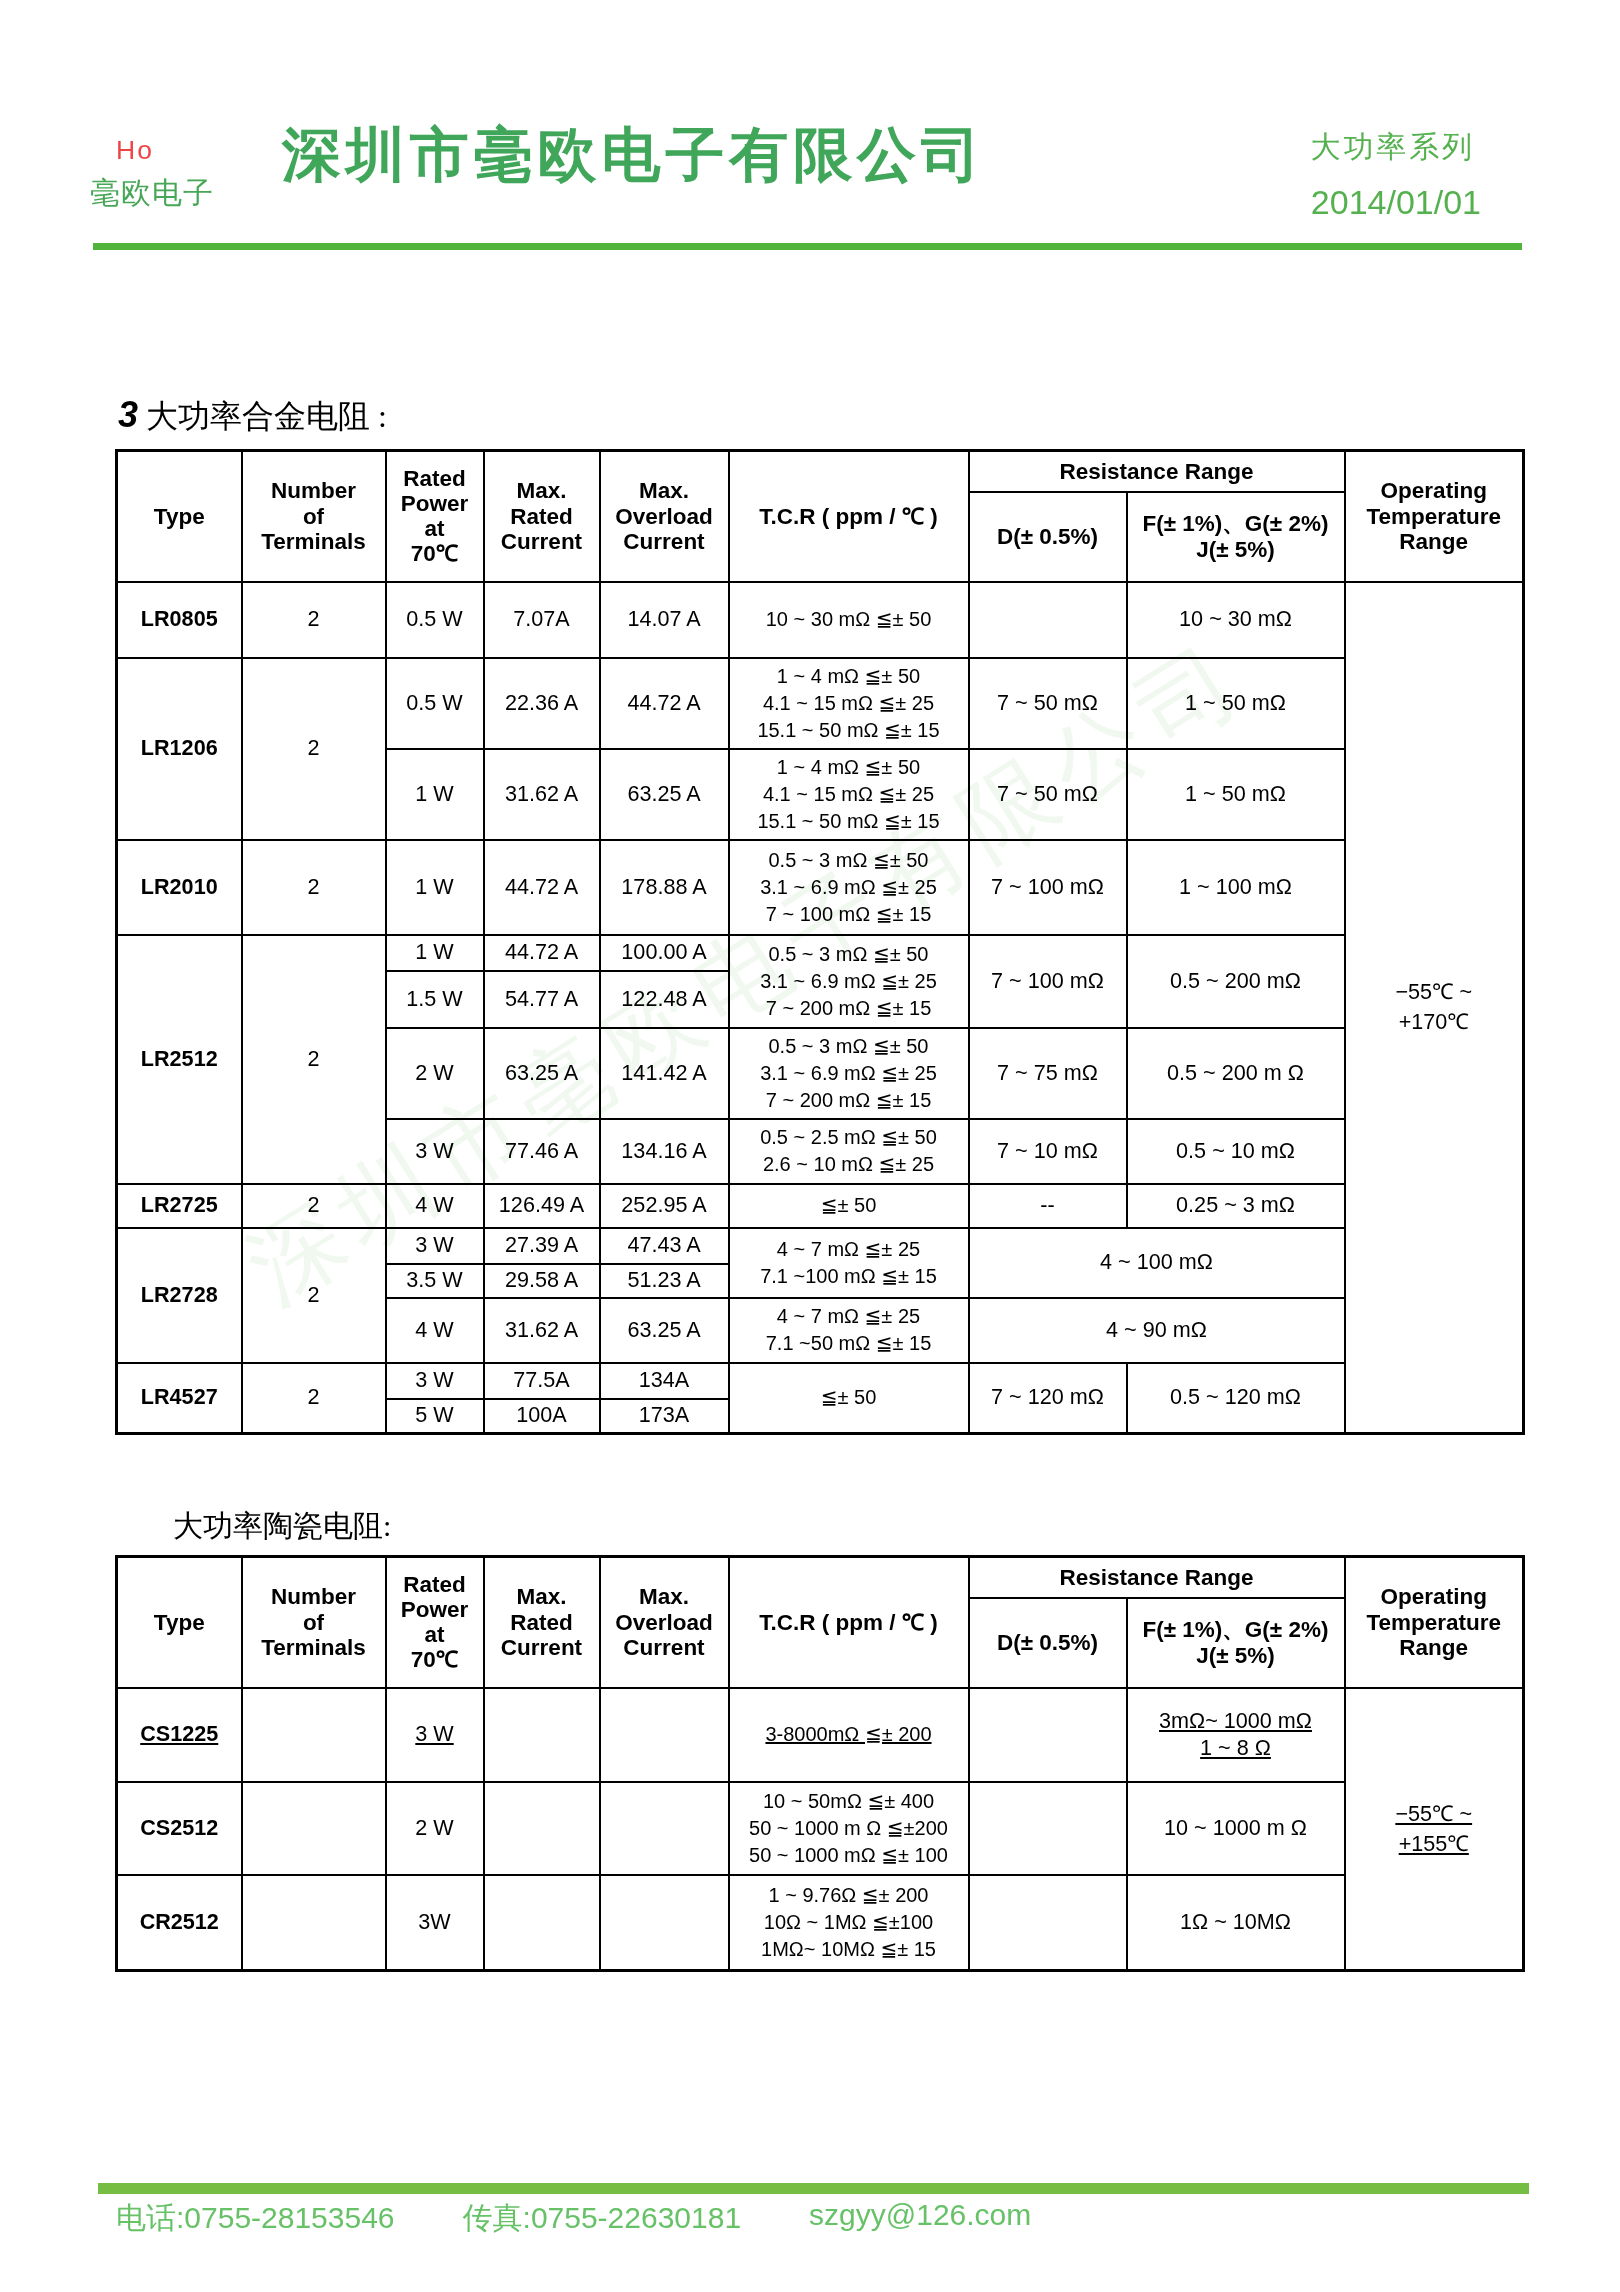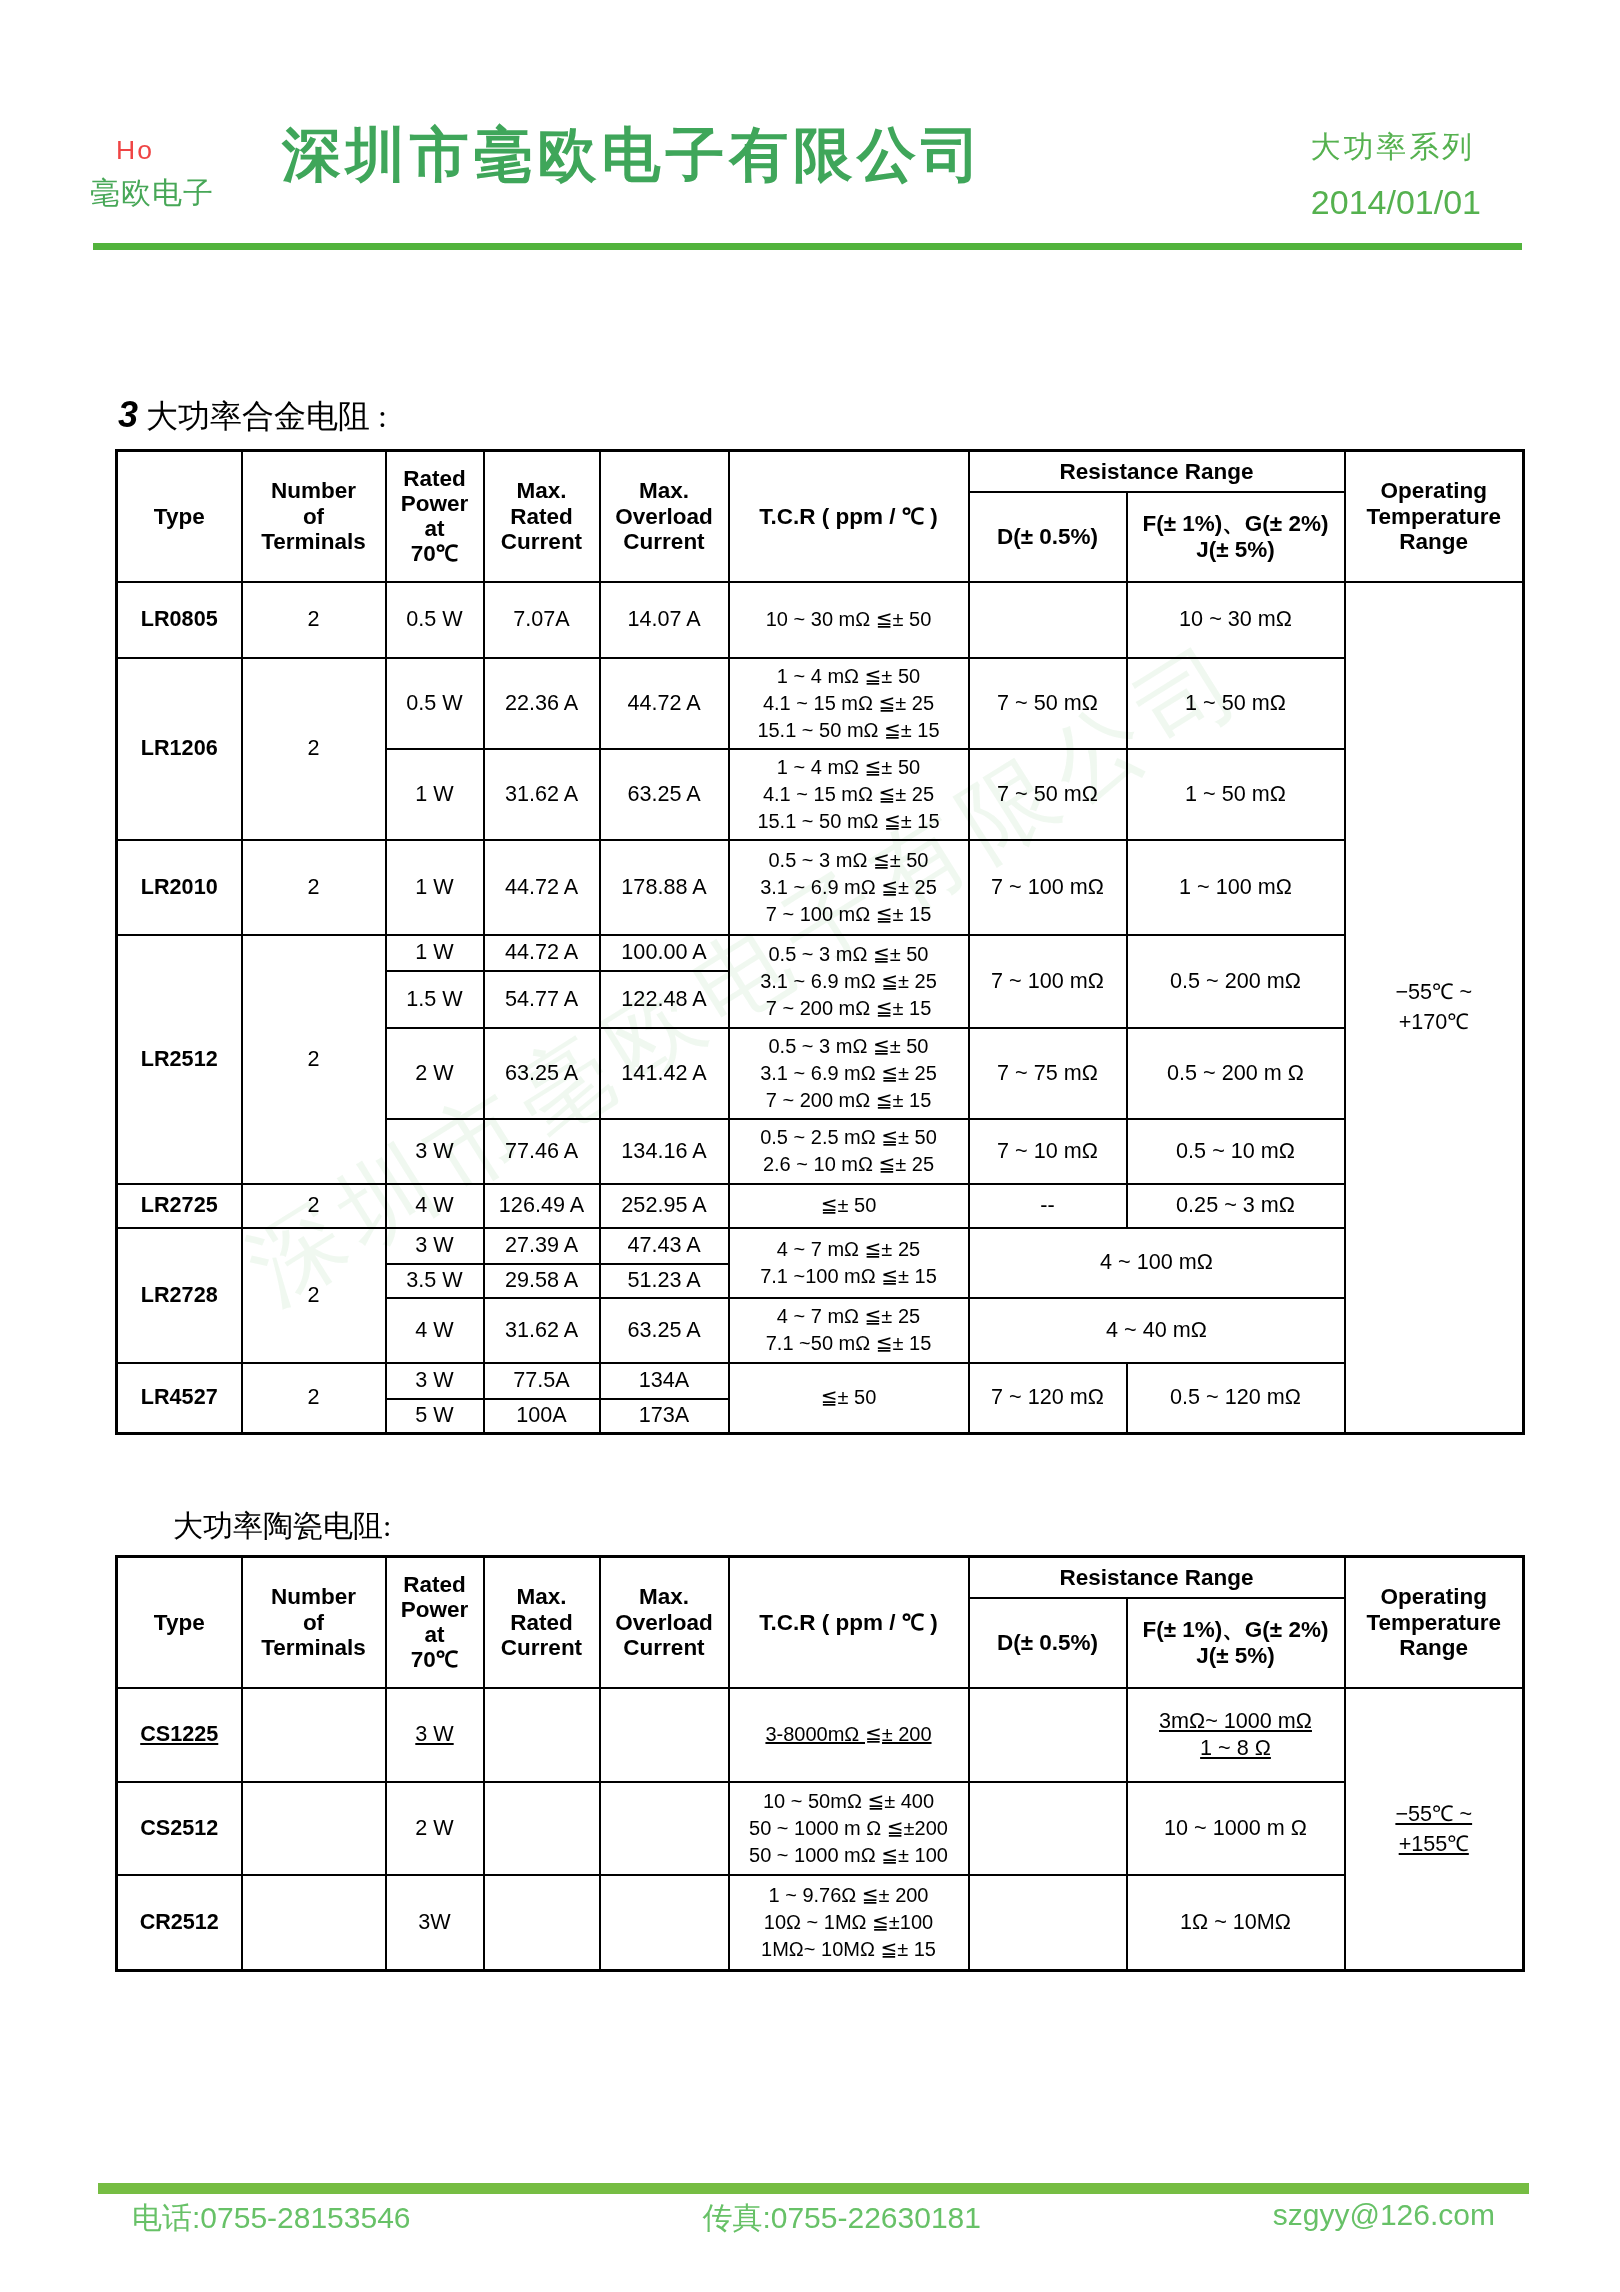--- a/index.html
+++ b/index.html
@@ -66,22 +66,22 @@
     font-size:93px; color:rgba(128,196,128,0.12); letter-spacing:11.8px;
     transform:rotate(-32deg); transform-origin:left top;
     pointer-events:none; white-space:nowrap;
   }
   
   .footer-bar {
     position:absolute; left:98px; top:2183px; width:1431px; height:10.8px;
     background:#76bd43;
   }
   .footer-text {
-    position:absolute; left:98px; top:2198px; width:1431px;
-    display:flex; justify-content:space-between;
+    position:absolute; left:82px; top:2198px; width:1431px;
+    display:flex; 
     color:#67c167; font-size:30px;
   }
   .footer-text .cell { padding:0 34px; }
 </style>
 </head>
 <body>
 
 <div class="logo-top">Ho</div>
 <div class="logo-bottom">毫欧电子</div>
 <div class="company-name">深圳市毫欧电子有限公司</div>
@@ -240,21 +240,21 @@
         <td>3.5 W</td>
         <td>29.58 A</td>
         <td>51.23 A</td>
       </tr>
       <tr style="height: 65px;">
         <td>4 W</td>
         <td>31.62 A</td>
         <td>63.25 A</td>
         <td class="tcr">4 ~ 7 mΩ ≦± 25
 7.1 ~50 mΩ ≦± 15</td>
-        <td colspan="2">4 ~ 40 mΩ</td>
+        <td colspan="2">4 ~ 90 mΩ</td>
       </tr>
       <tr style="height: 36px; padding-left: 25px;">
         <td rowspan="2" class="type">LR4527</td>
         <td rowspan="2">2</td>
         <td>3 W</td>
         <td>77.5A</td>
         <td>134A</td>
         <td rowspan="2" class="tcr">≦± 50</td>
         <td rowspan="2">7 ~ 120 mΩ</td>
         <td rowspan="2">0.5 ~ 120 mΩ</td>

